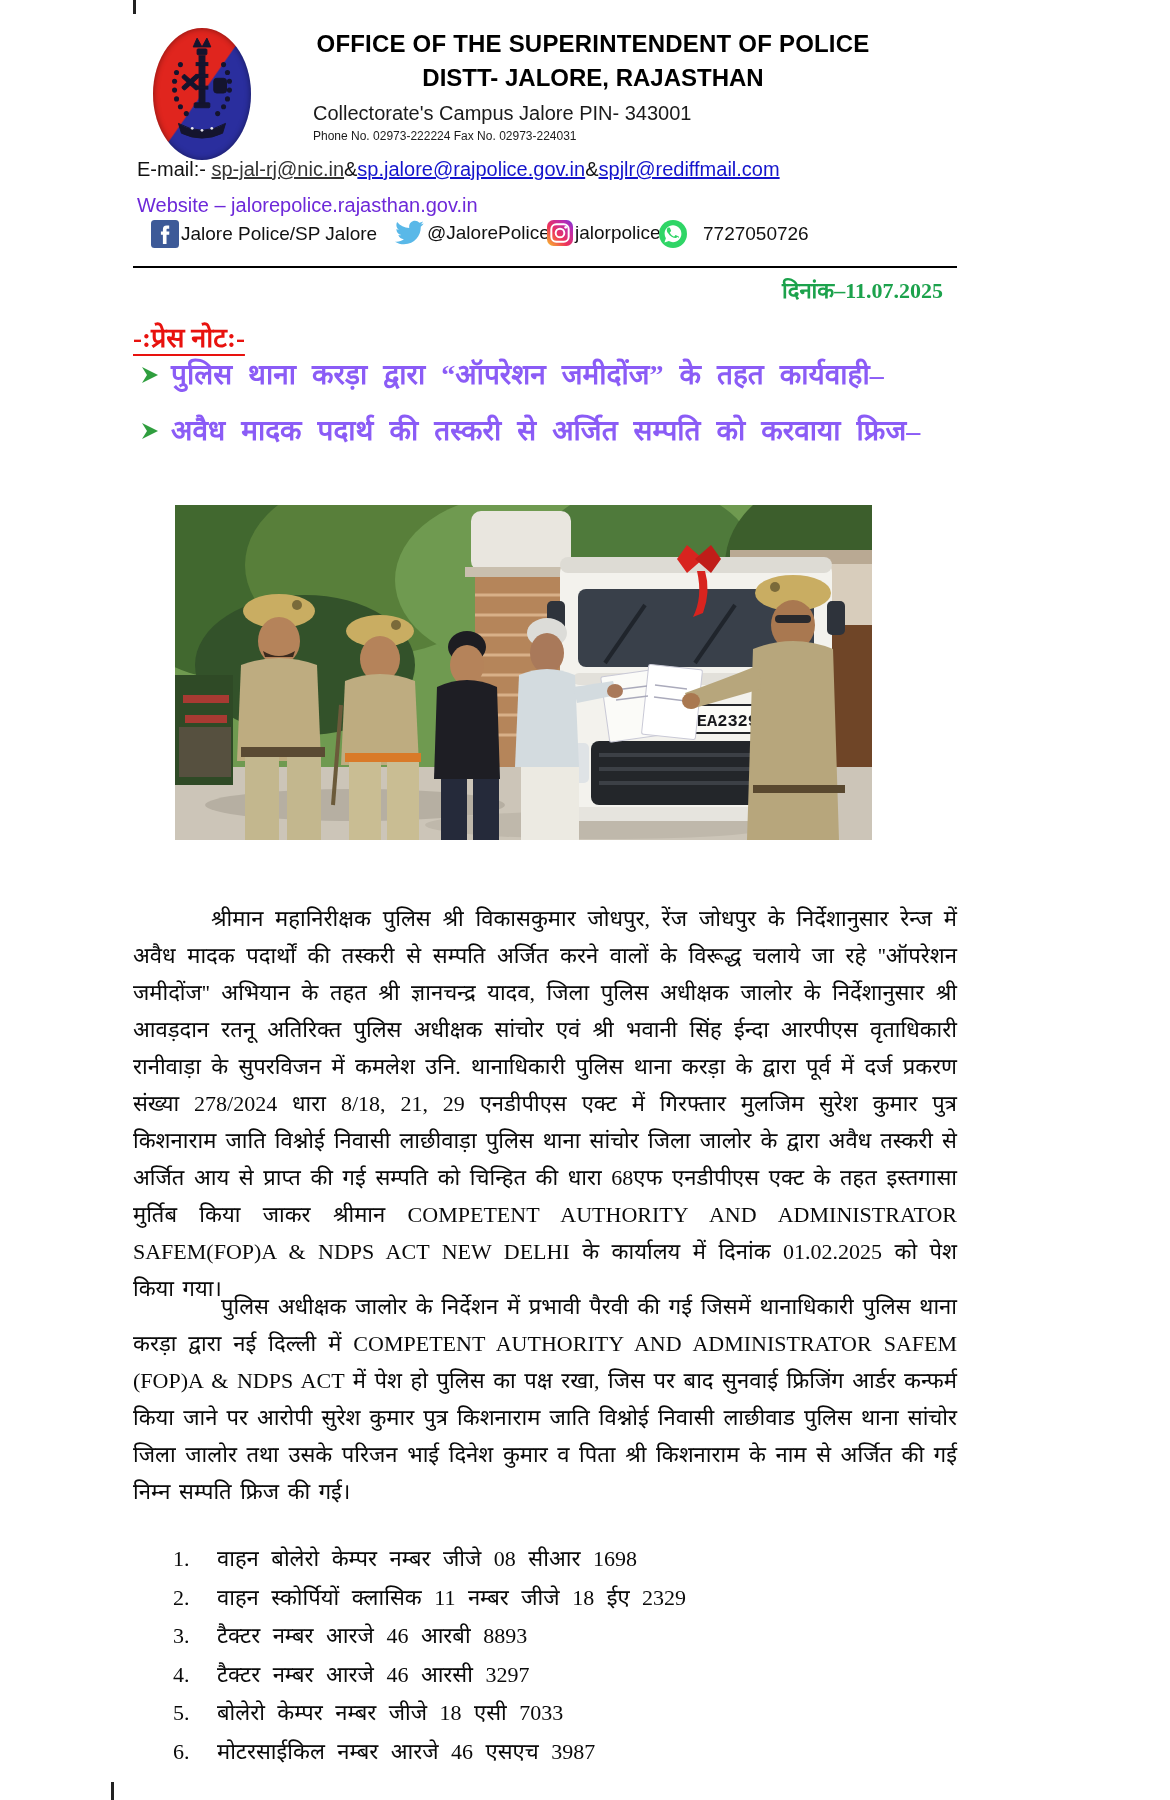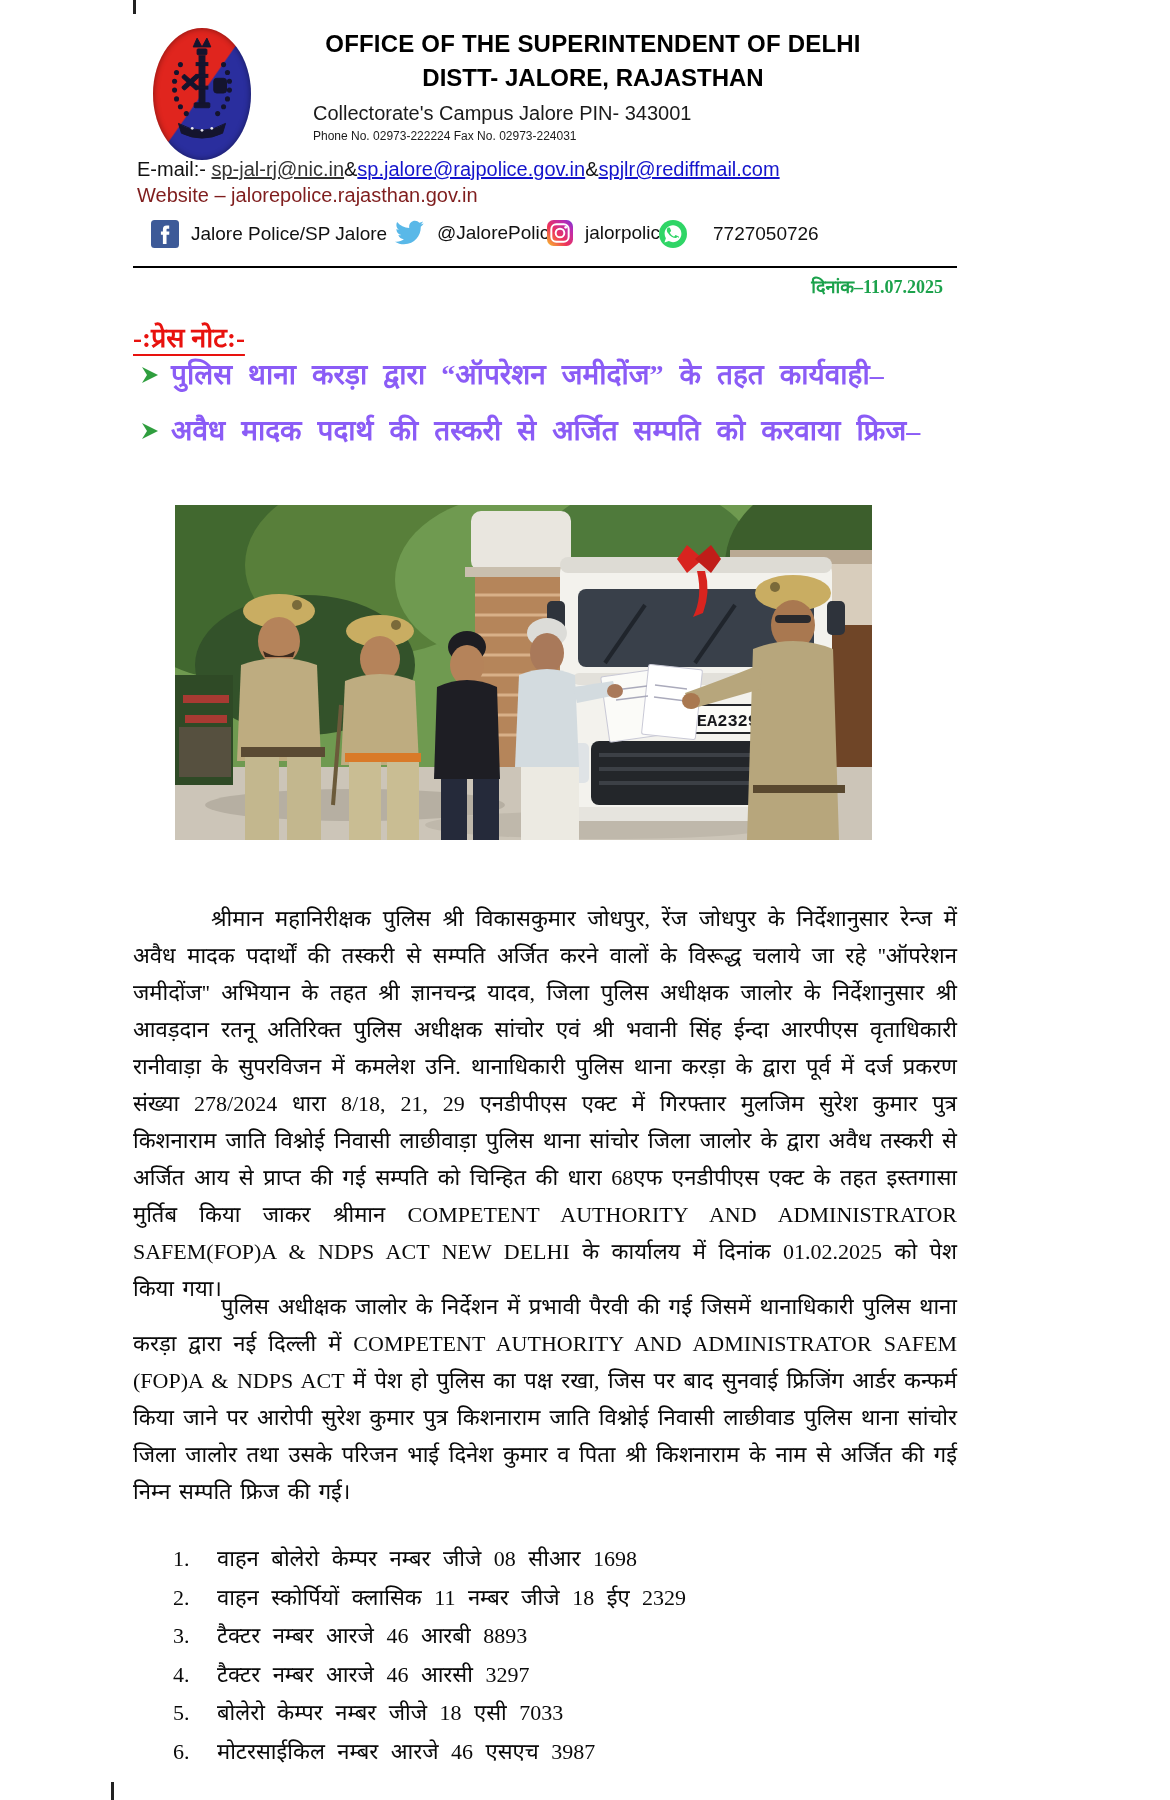--- a/index.html
+++ b/index.html
@@ -19,32 +19,32 @@
            font-family:"Liberation Sans", sans-serif;font-weight:bold;font-size:24px;color:#000;}
   .hdr-addr{position:absolute;left:180px;top:102px;font-family:"Liberation Sans", sans-serif;
             font-size:20px;color:#1a1a1a;}
   .hdr-phone{position:absolute;left:180px;top:129px;font-family:"Liberation Sans", sans-serif;
              font-size:12px;color:#1a1a1a;}
   .email-line{position:absolute;left:4px;top:158px;font-family:"Liberation Sans", sans-serif;
               font-size:20px;color:#111;white-space:nowrap;}
   .email-line a{cursor:pointer;}
   .em-dark{color:#333;text-decoration:underline;}
   .em-blue{color:#1414cc;text-decoration:underline;margin-top:16px;}
-  .website-line{position:absolute;left:4px;top:184px;font-family:"Liberation Sans", sans-serif;
-                font-size:20px;color:#7f1d1d;}
+  .website-line{position:absolute;left:4px;top:194px;font-family:"Liberation Sans", sans-serif;
+                font-size:20px;color:#6d28d9;}
   .social-row{position:absolute;left:18px;top:220px;width:790px;height:34px;
               font-family:"Liberation Sans", sans-serif;font-size:19px;color:#111;}
-  .soc{position:absolute;display:flex;align-items:center;gap:12px;white-space:nowrap;}
+  .soc{position:absolute;display:flex;align-items:center;gap:2px;white-space:nowrap;}
   .soc svg{display:block;}
   .divider{position:absolute;left:0;top:266px;width:824px;height:0;border-top:2px solid #000;}
   .tick-top{position:absolute;left:0px;top:0;width:3px;height:14px;background:#222;}
   .tick-bottom{position:absolute;left:-22px;top:1782px;width:3px;height:18px;background:#222;}
 
   
-  .date{position:absolute;right:14px;top:274px;font-size:18px;font-weight:bold;color:#1ca24c;}
+  .date{position:absolute;right:14px;top:274px;font-size:22px;font-weight:bold;color:#1ca24c;}
   .press-title{position:absolute;left:0;top:318px;width:824px;text-align:left;}
   .press-title span{color:#e8120e;font-weight:bold;font-size:27px;text-decoration:underline;
                     text-underline-offset:7px;text-decoration-thickness:2px;}
   .headline{position:absolute;left:8px;width:816px;display:flex;align-items:flex-start;gap:10px;}
   .headline .txt{color:#8b5cf6;font-weight:bold;font-size:28px;line-height:34px;word-spacing:9px;}
   .hl1{top:358px;} .hl2{top:414px;}
   .arrow{flex:0 0 auto;margin-top:7px;}
 
   
   .photo{position:absolute;left:42px;top:505px;width:697px;height:335px;overflow:hidden;
@@ -99,21 +99,21 @@
           <rect x="62" y="50" width="13" height="15" rx="3"></rect>
           <path d="M26,96 q24,14 48,0 l-3,10 q-21,10 -42,0 z"></path>
           <g fill="#e8e8ee" stroke="none">
             <circle cx="40" cy="101" r="1.4"></circle>
               <circle cx="50" cy="103" r="1.4"></circle>
               <circle cx="60" cy="101" r="1.4"></circle>
           </g>
         </g>
       </svg>
     </div>
-    <div class="hdr-title">OFFICE  OF THE SUPERINTENDENT OF DELHI</div>
+    <div class="hdr-title">OFFICE  OF THE SUPERINTENDENT OF POLICE</div>
     <div class="hdr-sub">DISTT- JALORE,  RAJASTHAN</div>
     <div class="hdr-addr">Collectorate's  Campus Jalore PIN- 343001</div>
     <div class="hdr-phone">Phone No. 02973-222224 Fax No. 02973-224031</div>
 
     <div class="email-line"><span>E-mail:- </span><a class="em-dark">sp-jal-rj@nic.in</a><span>&amp;</span><a class="em-blue">sp.jalore@rajpolice.gov.in</a><span>&amp;</span><a class="em-blue">spjlr@rediffmail.com</a></div>
     <div class="website-line">Website – jalorepolice.rajasthan.gov.in</div>
 
     <div class="social-row">
       <div class="soc" style="left:0px;">
         <svg width="28" height="28" viewBox="0 0 24 24">

